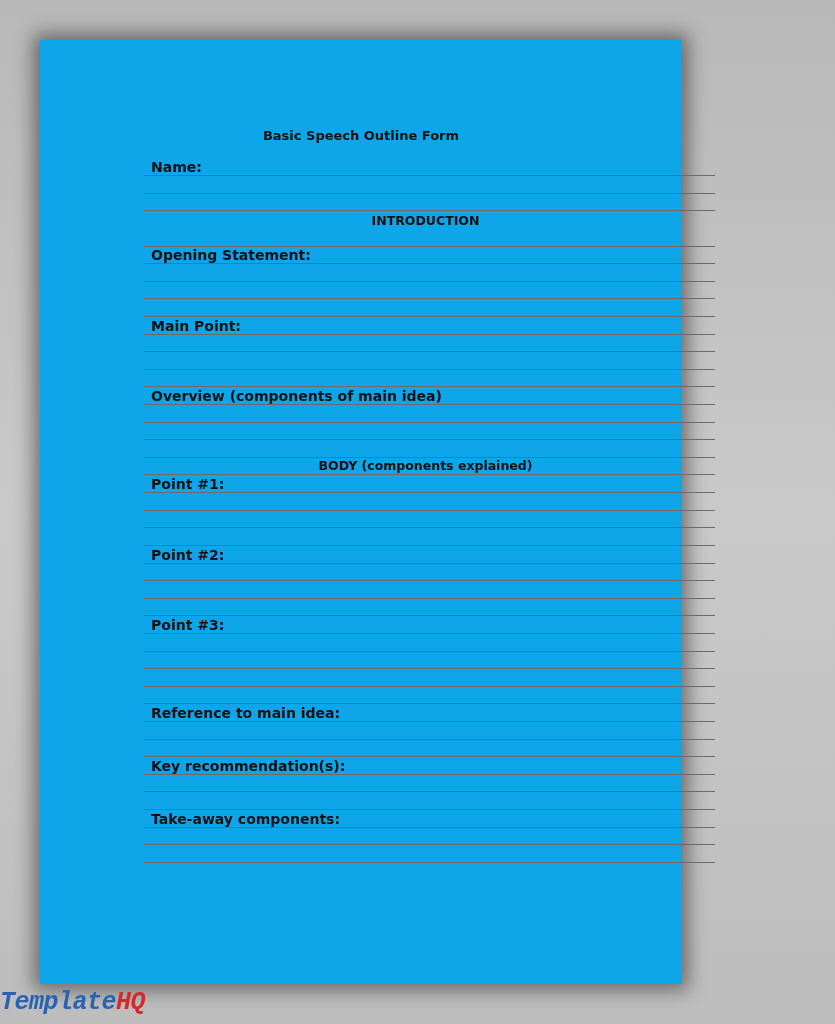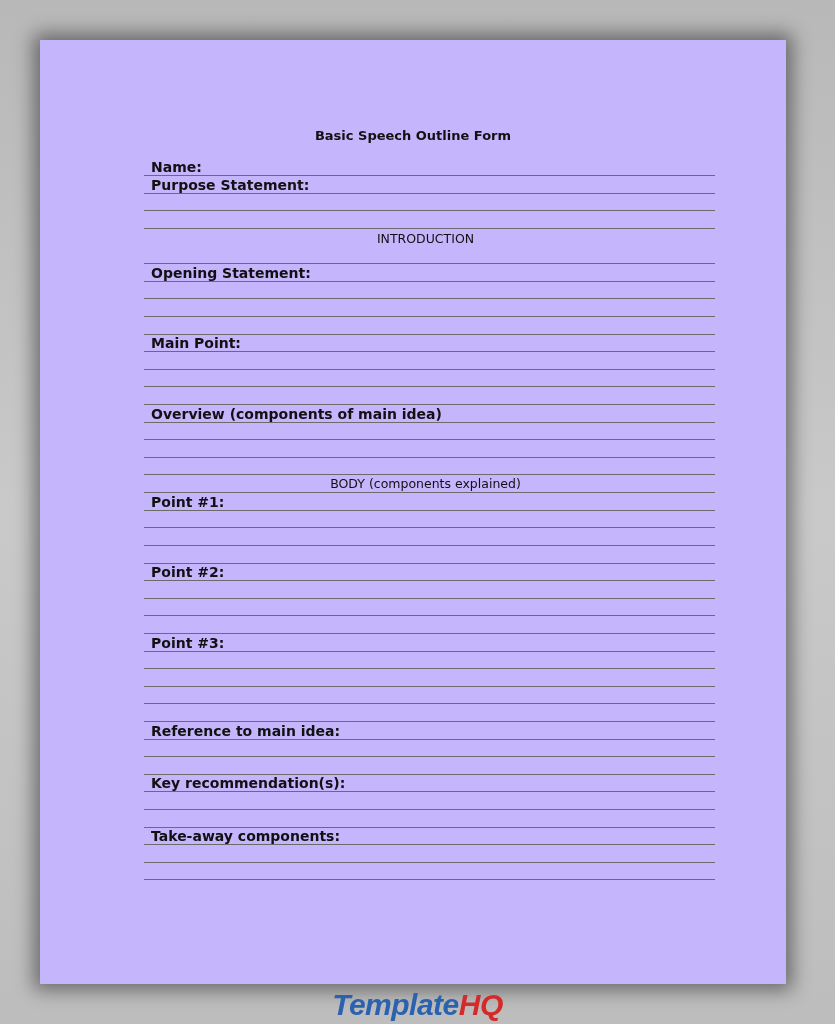--- a/index.html
+++ b/index.html
@@ -3,22 +3,22 @@
 <meta charset="utf-8">
 <style>
   html, body { margin: 0; padding: 0; }
   body {
     width: 835px; height: 1024px; overflow: hidden;
     background: linear-gradient(to bottom, #b8b8b8 0%, #c9c9c9 50%, #bdbdbd 100%);
     position: relative;
     font-family: "DejaVu Sans", sans-serif;
   }
   .page {
-    position: absolute; left: 40px; top: 40px; width: 746px; height: 944px;
-    background: #c4b5fd;
+    position: absolute; left: 40px; top: 40px; width: 642px; height: 944px;
+    background: #0ea5e9;
     box-shadow: 0 0 18px 6px rgba(0,0,0,0.45);
   }
   .title {
     position: absolute; left: 0; right: 0; top: 88px;
     text-align: center; font-weight: bold; font-size: 13px; color: #111;
   }
   .form {
     position: absolute; left: 104px; width: 571px; top: 118.5px;
   }
   .row {
@@ -27,41 +27,38 @@
     position: relative;
   }
   .row.nobar { border-bottom: none; }
   .row .label {
     position: absolute; left: 7px; bottom: 1px;
     font-weight: bold; font-size: 14px; color: #111; white-space: nowrap;
     line-height: 14px;
   }
   .row .heading {
     position: absolute; left: 0; right: 8px; bottom: 1px; text-align: center;
-    font-weight: normal; font-size: 12.5px; color: #111; line-height: 14px;
+    font-weight: bold; font-size: 12.5px; color: #111; line-height: 14px;
   }
   .logo {
-    position: absolute; left: 0; right: 0; top: 988px; text-align: center;
-    font-family: Liberation Sans, sans-serif; font-weight: bold; font-size: 30px;
+    position: absolute; left: 0; right: 0; top: 988px; 
+    font-family: Liberation Mono, monospace; font-weight: bold; font-size: 25px;
     letter-spacing: -0.5px; font-style: italic;
   }
   .logo .a { color: #2b62b0; }
   .logo .b { color: #d52a2a; }
 </style>
 </head>
 <body>
 
 <div class="page">
   <div class="title">Basic Speech Outline Form</div>
   <div class="form" id="form">
       <div class="row">
         <span class="label">Name:</span>
-      </div>
-      <div class="row">
-        <span class="label">Purpose Statement:</span>
       </div>
       <div class="row"></div>
       <div class="row"></div>
       <div class="row nobar">
         <span class="heading">INTRODUCTION</span>
       </div>
       <div class="row"></div>
       <div class="row">
         <span class="label">Opening Statement:</span>
       </div>

